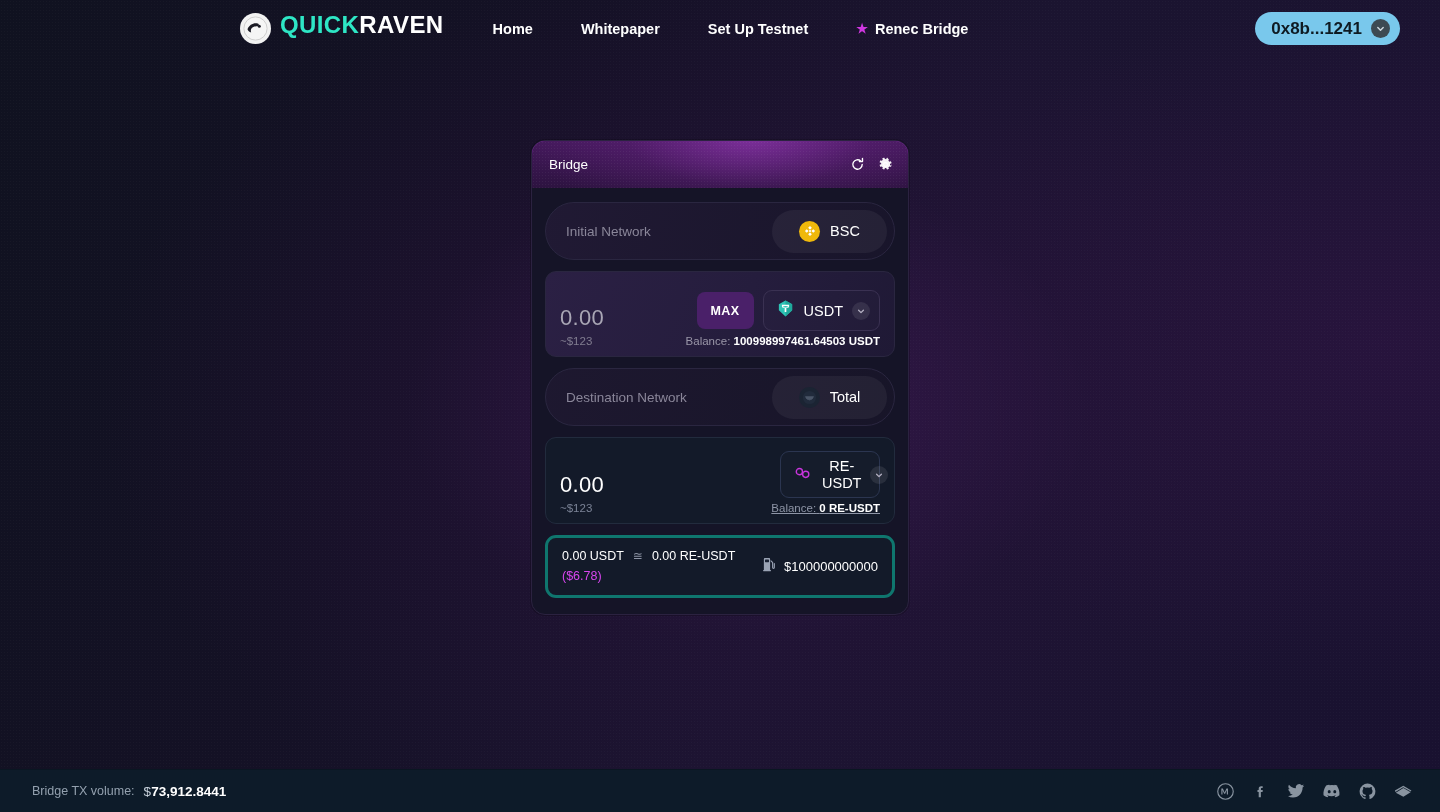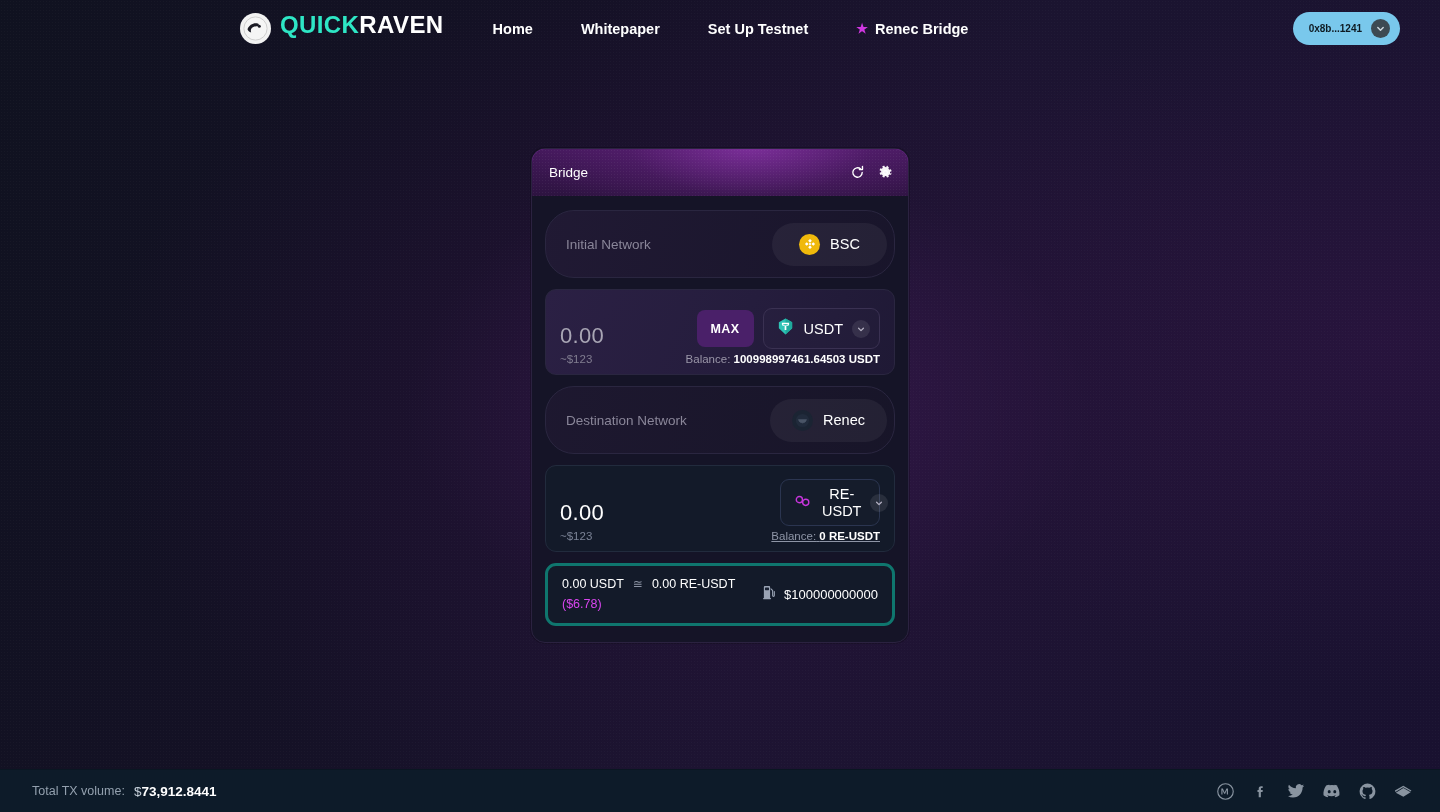--- a/index.html
+++ b/index.html
@@ -40,30 +40,30 @@
   .nav-link {
     color:#ffffff; font-size:14.5px; font-weight:600; padding:0 24px;
     text-decoration:none; white-space:nowrap; display:flex; align-items:center; gap:7px;
   }
   .nav-link .star { color:#cf37e0; font-size:13px; line-height:1; }
   .wallet-btn {
     margin-left:auto; margin-right:16px;
     background:#79c8ec; color:#0e1a22;
     border-radius:22px; height:33px; padding:0 10px 0 16px;
     display:flex; align-items:center; gap:9px;
-    font-size:10px; font-weight:600; border:none; cursor:pointer;
+    font-size:17px; font-weight:600; border:none; cursor:pointer;
   }
   .wallet-chev {
     width:19px; height:19px; border-radius:50%;
     background:#3d4a52; display:flex; align-items:center; justify-content:center;
   }
 
   
   .card {
-    position:absolute; left:531px; top:148px; width:378px;
+    position:absolute; left:531px; top:140px; width:378px;
     border-radius:14px; overflow:hidden; z-index:3;
     background:#151427;
     border:1px solid #2b2240;
     box-shadow:0 0 0 1px rgba(0,0,0,0.2);
   }
   .card::before{
     content:""; position:absolute; top:-1px; left:-1px; right:-1px; height:180px;
     border-radius:14px 14px 0 0; pointer-events:none;
     background:linear-gradient(#bb35e6, rgba(187,53,230,0) 92%);
     -webkit-mask:linear-gradient(#000,#000) content-box, linear-gradient(#000,#000);
@@ -81,21 +81,21 @@
     content:""; position:absolute; inset:0; pointer-events:none;
     background-image:radial-gradient(rgba(255,255,255,0.05) 1px, transparent 1px);
     background-size:3px 3px;
   }
   .card-title { font-size:13.5px; color:#ffffff; font-weight:400; position:relative; z-index:2;}
   .head-icons { margin-left:auto; display:flex; align-items:center; gap:13px; position:relative; z-index:2;}
   .head-icons span { cursor:pointer; display:flex; }
   .card-body { position:relative; padding:14px 13px 16px; display:flex; flex-direction:column; gap:11px; }
 
   .net-row {
-    height:68px; border-radius:29px; border:1px solid #2a2640;
+    height:58px; border-radius:29px; border:1px solid #2a2640;
     display:flex; align-items:center; padding:0 7px 0 20px;
     background:linear-gradient(100deg, rgba(38,28,56,0.5), rgba(26,22,42,0.5));
   }
   .net-row.first { background:linear-gradient(100deg, rgba(42,30,62,0.55), rgba(28,22,46,0.5)); }
   .net-label { font-size:13.5px; color:#8a8699; }
   .net-pill {
     margin-left:auto; height:43px; min-width:115px; border-radius:22px;
     background:rgba(255,255,255,0.055);
     display:flex; align-items:center; justify-content:center; gap:10px;
     padding:0 22px; cursor:pointer;
@@ -283,21 +283,21 @@
       <div class="net-row">
         <div class="net-label">Destination Network</div>
         <div class="net-pill">
           <span class="chain-ico chain-renec">
             <svg width="15" height="15" viewBox="0 0 16 16">
               <circle cx="8" cy="8" r="7" fill="#212b3c"></circle>
               <path d="M3.4 7.2c1.2 2.6 3.2 3.6 4.7 3.6s3.4-1 4.6-3.6c-1 2-2.7 3-4.6 3s-3.6-1-4.7-3z" fill="#5e6a7d"></path>
               <path d="M3.3 6.6h9.4a4.8 4.8 0 0 1-9.4 0z" fill="#4a5567"></path>
             </svg>
           </span>
-          <span class="nm">Renec</span>
+          <span class="nm">Total</span>
         </div>
       </div>
 
       <div class="amt-box dst">
         <div class="amt-top">
           <div class="amt-val">0.00</div>
           <div class="amt-controls">
             <div class="tok-sel">
               <span>
                 <svg width="20" height="16" viewBox="0 0 22 16">
@@ -342,21 +342,21 @@
             </svg>
           </span>
           <span class="gas-amt">$100000000000</span>
         </div>
       </div>
 
     </div>
   </section>
 
   <footer class="footer">
-    <span class="tx-label">Total TX volume:</span>
+    <span class="tx-label">Bridge TX volume:</span>
     <span class="tx-val"><span class="d">$</span><span>73,912.8441</span></span>
     <div class="socials">
       <span>
         <svg width="17" height="17" viewBox="0 0 18 18">
             <circle cx="9" cy="9" r="8.2" stroke="#b9c3cf" stroke-width="1.2" fill="none"></circle>
             <path d="M4.6 5.8h1.6l1.9 4.3 1.9-4.3h1.6v6.4h-1.2V7.5l-1.8 4h-1l-1.8-4v4.7H4.6z" fill="#b9c3cf"></path>
           </svg>
       </span>
       <span>
         <svg width="17" height="17" viewBox="0 0 18 18">

